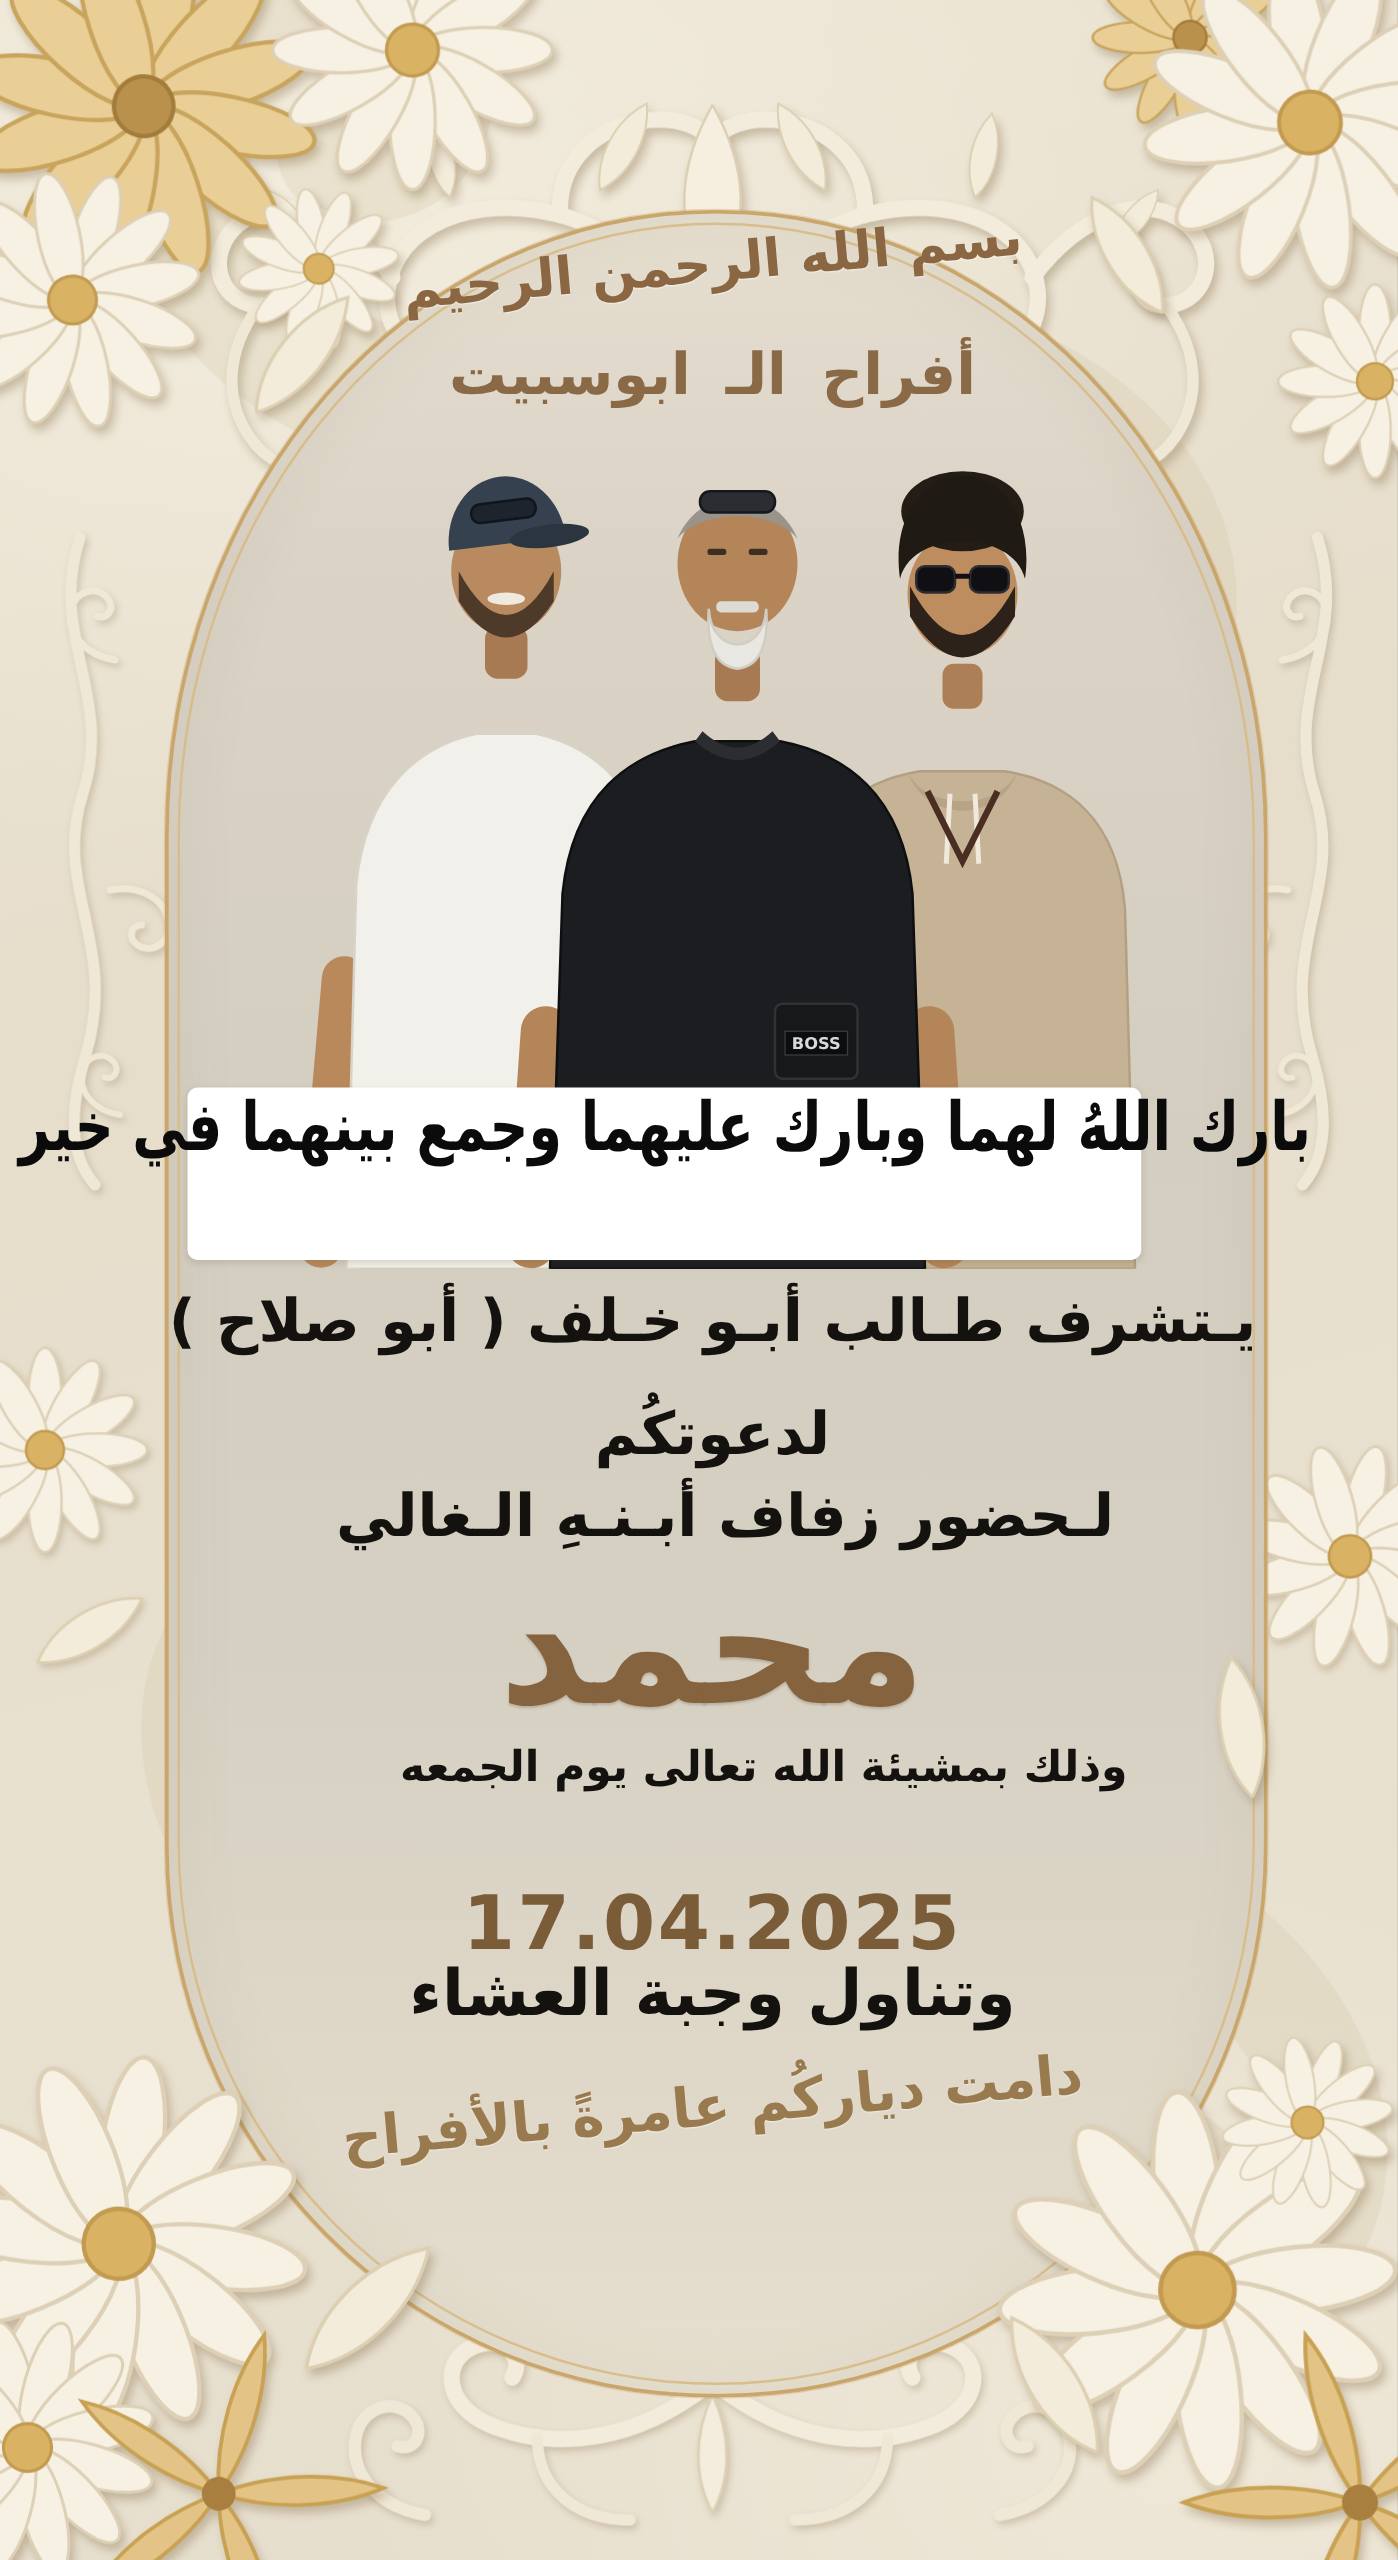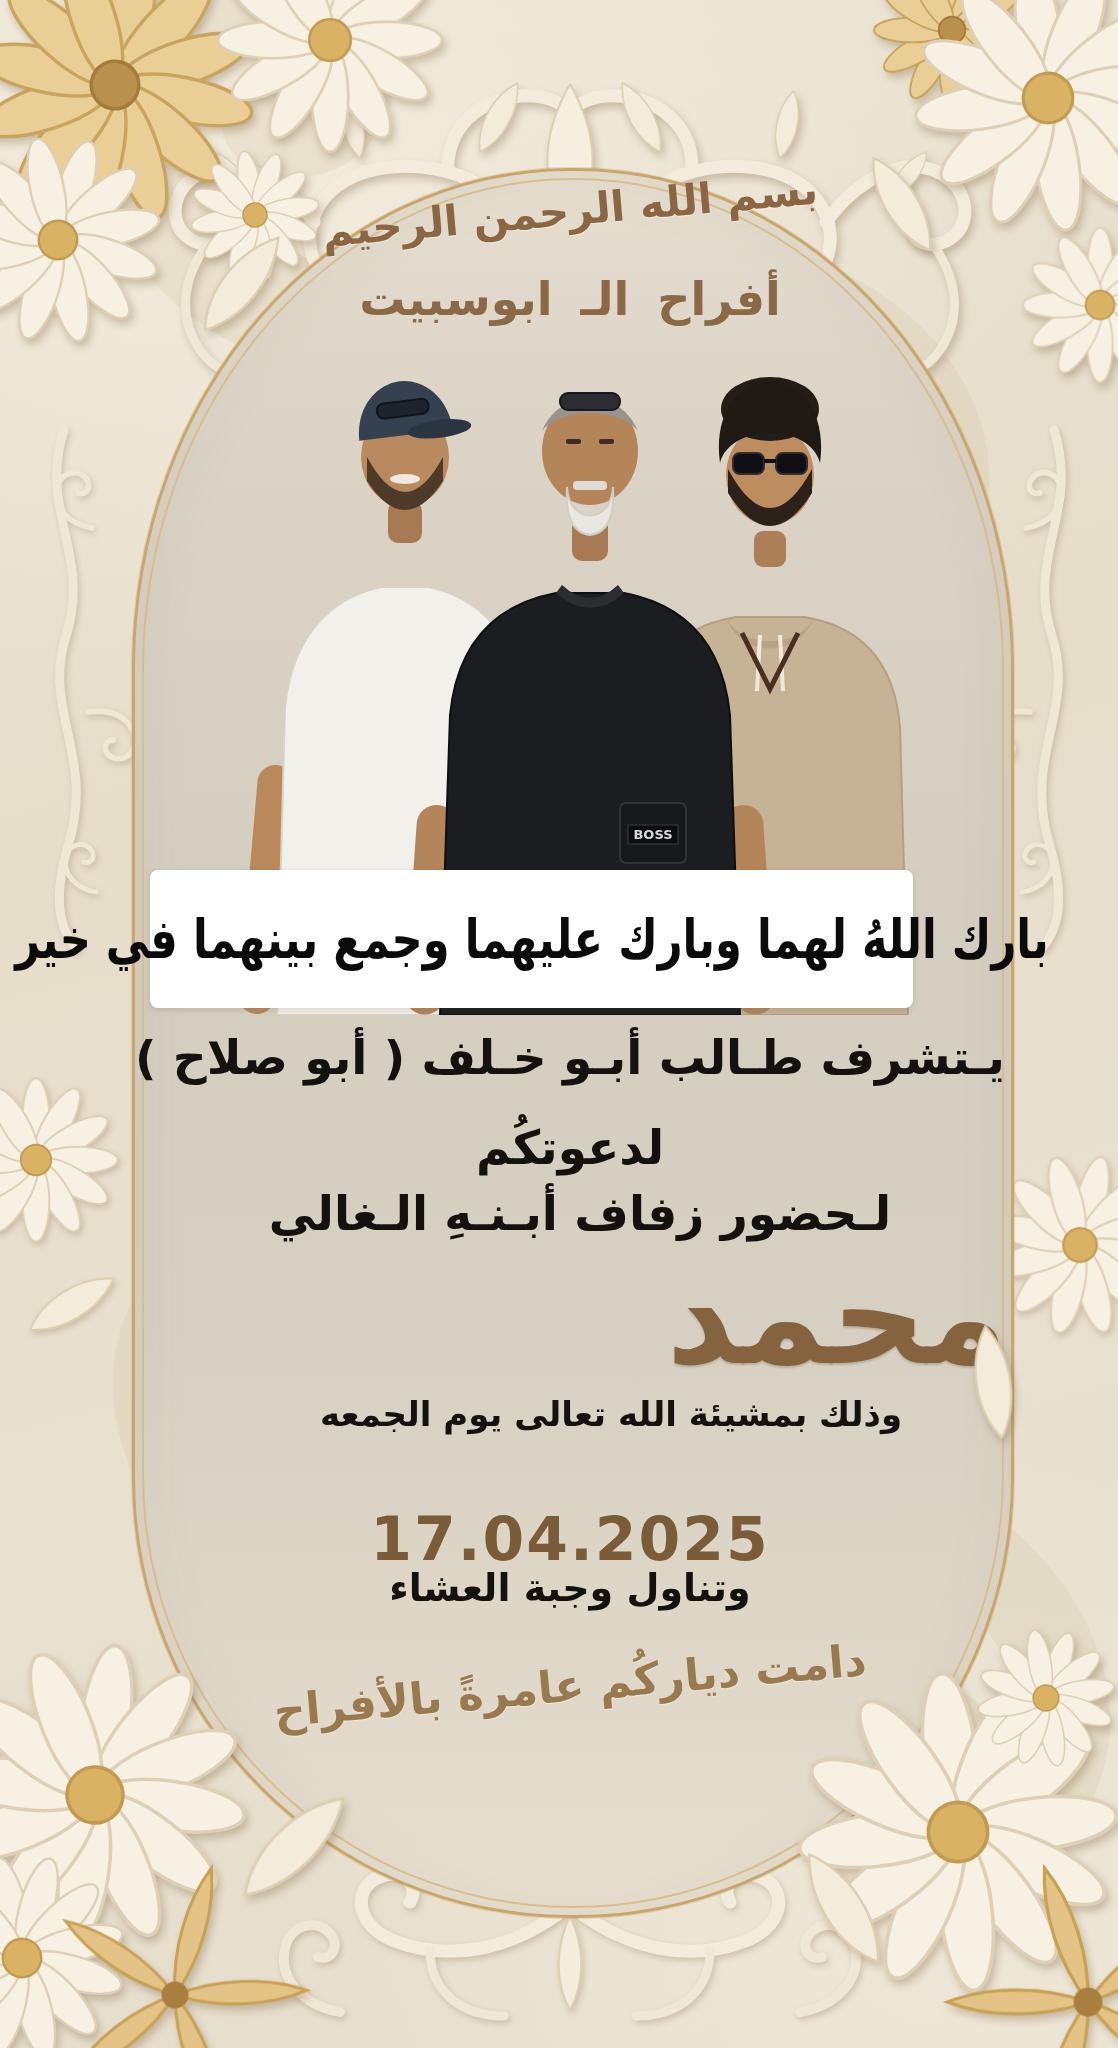--- a/index.html
+++ b/index.html
@@ -23,39 +23,39 @@
     border-radius:438px 438px 438px 438px / 500px 500px 440px 440px;
     background:linear-gradient(180deg,#e6dfd0 0%,#dad3c6 16%,#d4cec1 42%,#d6d0c3 66%,#e0d9c9 88%,#e7e0d0 100%);
     border:3px solid #c9a76c;
     box-shadow:0 0 0 1px rgba(201,167,108,.35), inset 0 0 60px rgba(120,100,70,.08);}
   .arch::before{content:"";position:absolute;inset:7px;border-radius:inherit;
     border:2px solid #d8bc89;opacity:.95;}
 
   .men-photo{position:absolute;left:170px;top:335px;z-index:3;}
 
   .band{position:absolute;left:150px;top:870px;width:763px;height:138px;z-index:4;
-    background:#ffffff;border-radius:8px;display:flex;align-items:center;justify-content:center;
+    background:#ffffff;border-radius:8px;display:flex;align-items:flex-start;justify-content:center;
     box-shadow:0 2px 6px rgba(90,75,50,.18);}
   .band-text{white-space:nowrap;font-weight:900;font-size:54px;color:#0b0b0b;
     transform:scaleX(.80);letter-spacing:-1px;}
 
   .txt{position:absolute;left:132px;width:876px;text-align:center;z-index:5;direction:rtl;}
   .bismillah{top:186px;font-size:42px;font-weight:600;color:#8a6742;
     transform:rotate(-5deg);letter-spacing:1px;text-shadow:0 1px 1px rgba(255,255,255,.5);}
   .family{top:272px;font-size:46px;font-weight:800;color:#8a6946;word-spacing:12px;}
   .line-black{font-weight:800;color:#14120f;}
   .invite1{top:1030px;font-size:47px;}
   .invite2{top:1120px;font-size:47px;}
   .invite3{top:1186px;font-size:47px;padding-left:10px;}
   .groom{top:1240px;font-size:132px;font-weight:700;color:#84633e;
-    text-shadow:0 2px 2px rgba(95,70,40,.25);text-align:right;}
+    text-shadow:0 2px 2px rgba(95,70,40,.25);}
   .willing{top:1394px;font-size:34px;margin-left:41px;}
   .date{top:1504px;font-size:60px;font-weight:800;color:#7b5c39;letter-spacing:2px;
     direction:ltr;font-family:"DejaVu Sans",sans-serif;}
-  .dinner{top:1566px;font-size:38px;}
+  .dinner{top:1566px;font-size:51px;}
   .closing{top:1660px;font-size:44px;font-weight:600;color:#997a4f;transform:rotate(-5deg);
     text-shadow:0 1px 1px rgba(255,255,255,.45);}
 </style>
 </head>
 <body>
 
 <div class="stage">
 
   <svg class="deco" width="1118" height="2048" viewBox="0 0 1118 2048">
     <defs>

